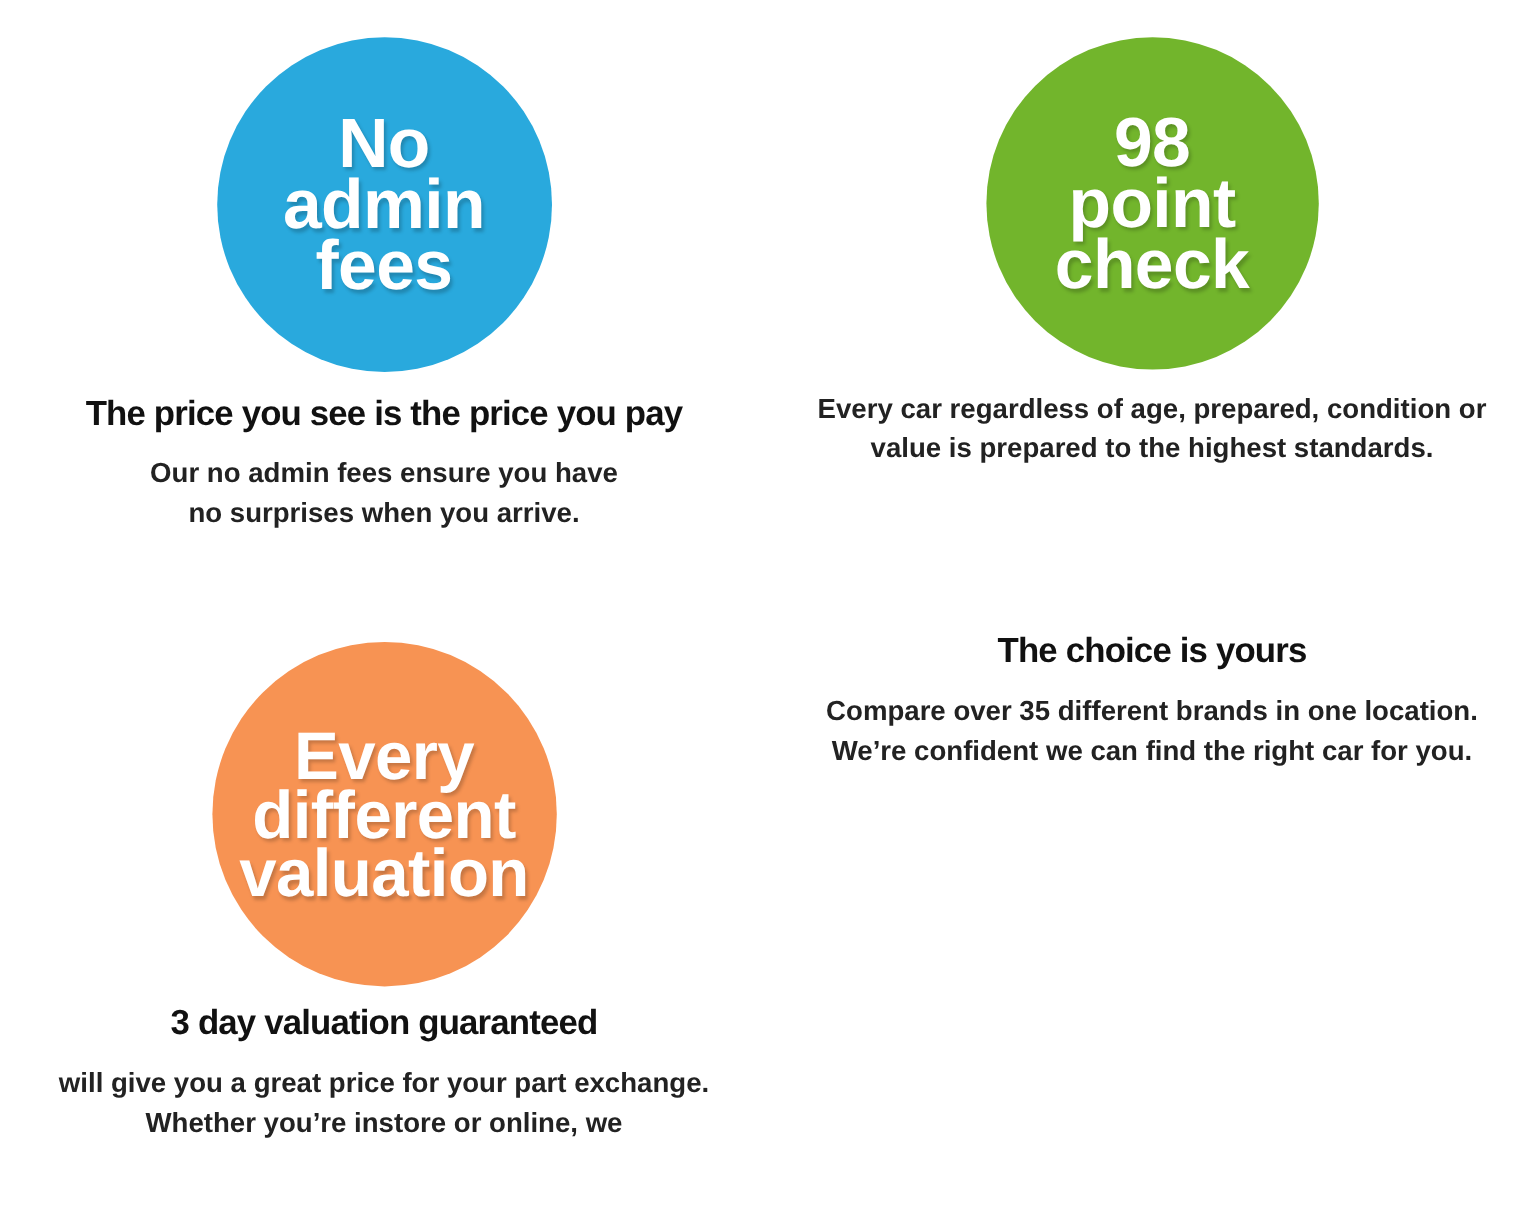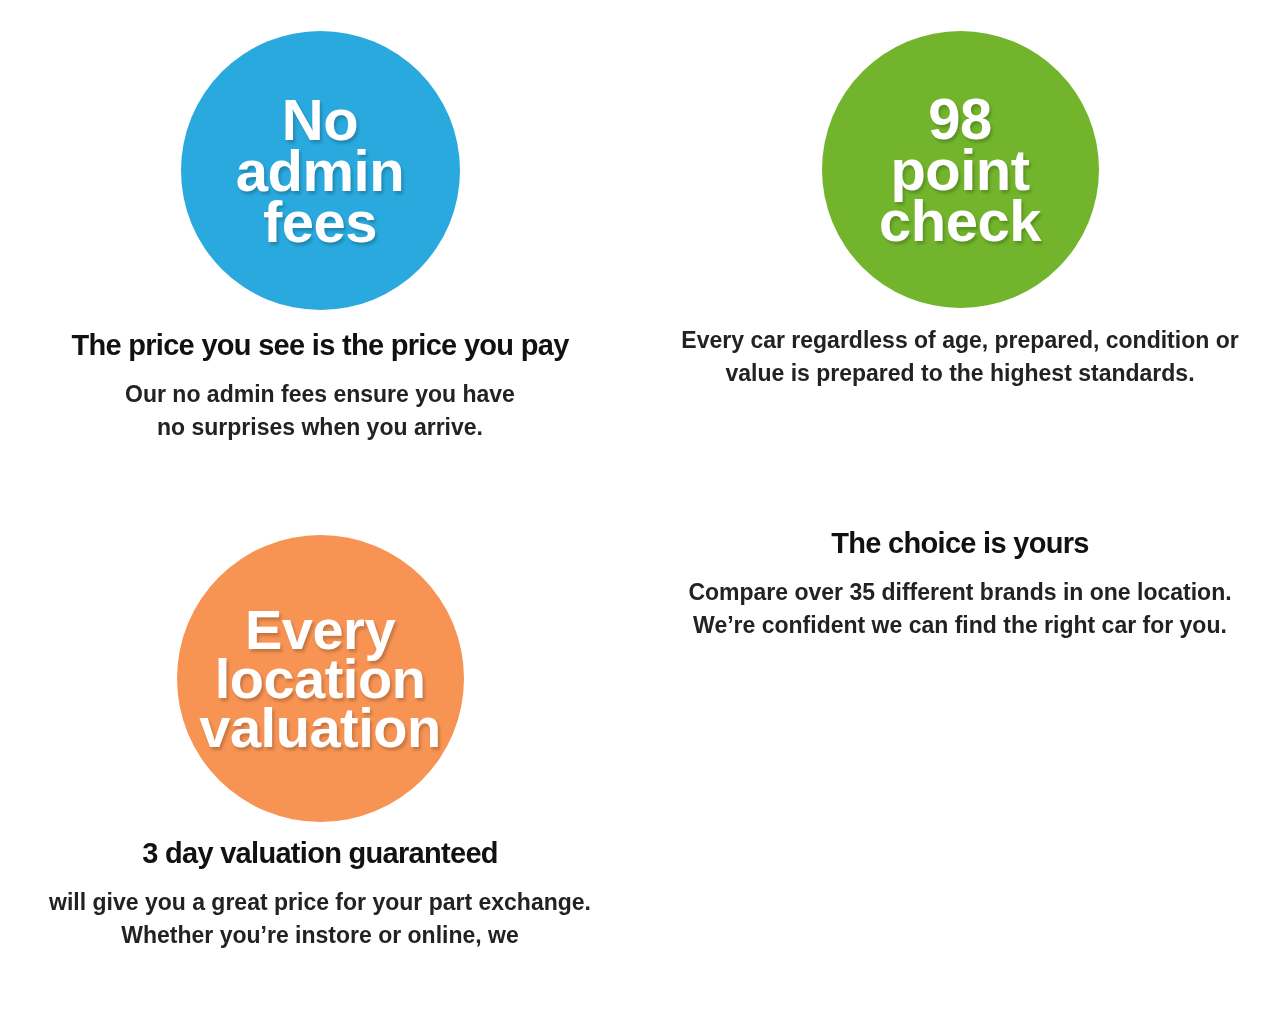--- a/index.html
+++ b/index.html
@@ -144,21 +144,21 @@
     <p class="feature-body">
       <span class="body-line">Every car regardless of age, prepared, condition or</span>
       <span class="body-line">value is prepared to the highest standards.</span>
     </p>
   </div>
 
   <div class="feature-card card-partex">
     <div class="badge">
       <div class="badge-text">
         <span class="badge-line">Every</span>
-        <span class="badge-line">location</span>
+        <span class="badge-line">different</span>
         <span class="badge-line">valuation</span>
       </div>
     </div>
     <h2 class="feature-heading">3 day valuation guaranteed</h2>
     <p class="feature-body">
       <span class="body-line">will give you a great price for your part exchange.</span>
       <span class="body-line">Whether you’re instore or online, we</span>
     </p>
   </div>
 

